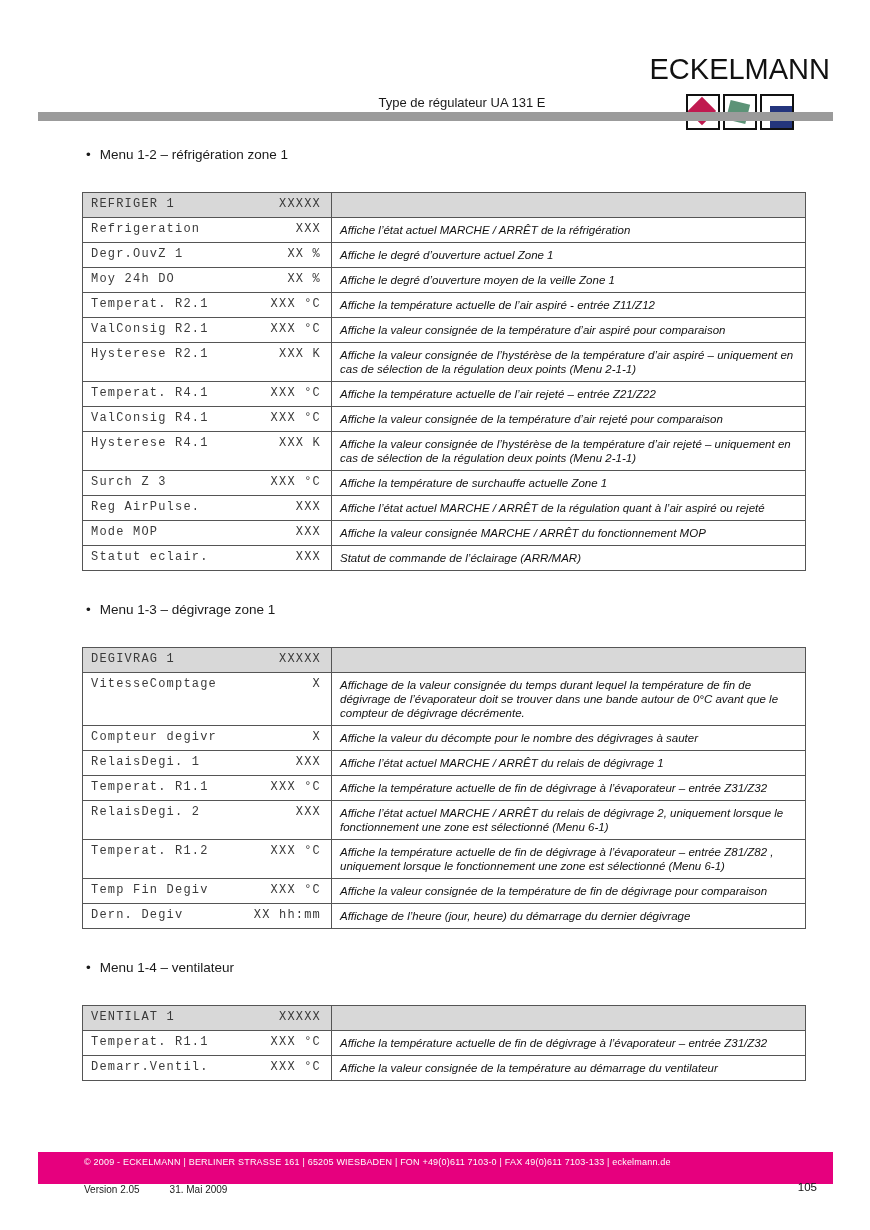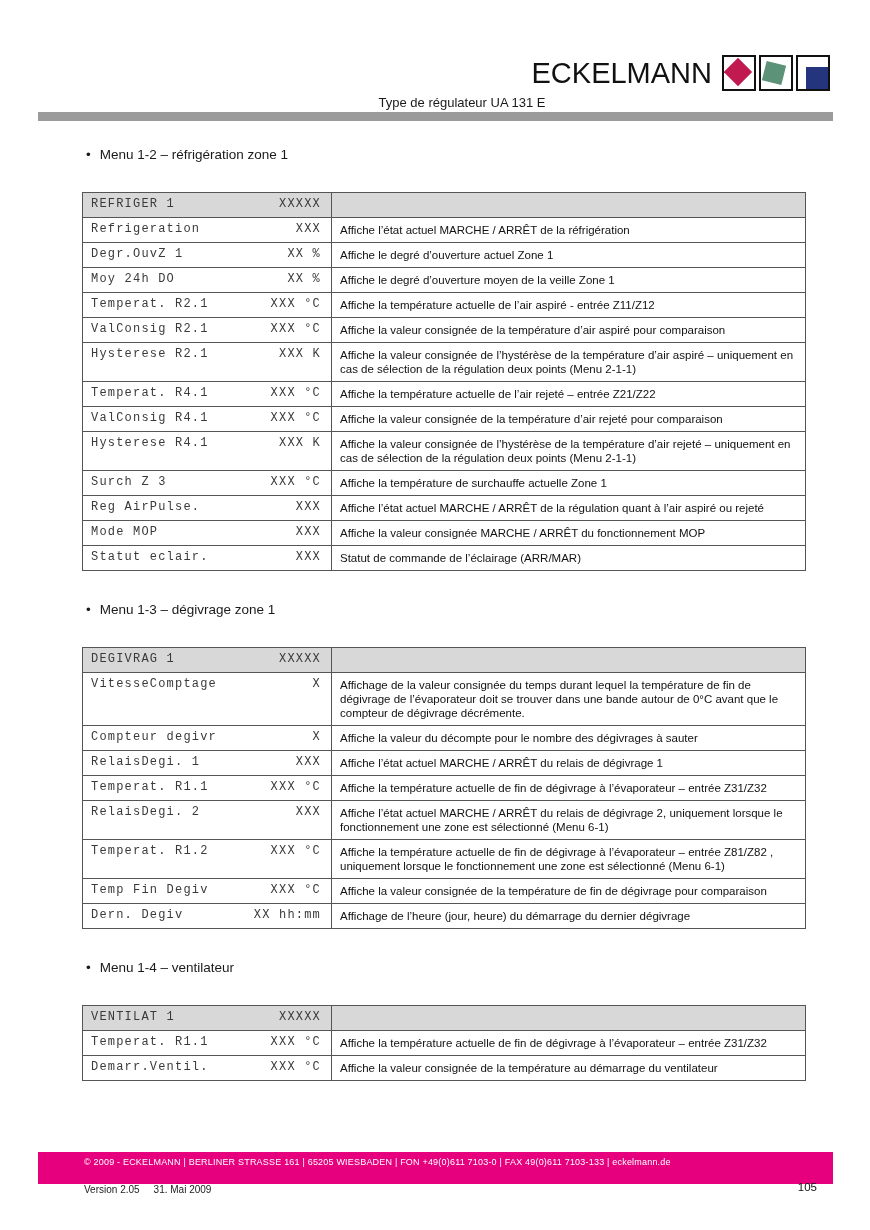--- a/index.html
+++ b/index.html
@@ -1,21 +1,21 @@
 <!DOCTYPE html>
 <html style="--brand-magenta: #e6007e; --logo-magenta: #c01a50; --logo-green: #5c9377; --logo-blue: #24357d; --rule-gray: #9b9b9b; --table-header-bg: #d8d8d8;"><head>
 <meta charset="utf-8">
 <style>
   html,body{margin:0;padding:0;background:#fff;}
   .page{
     position:relative;width:870px;height:1230px;background:#fff;overflow:hidden;
     font-family:"Liberation Sans",sans-serif;color:#1a1a1a;
   }
   
-  .logo{position:absolute;top:55px;right:40px;display:flex;align-items:center;gap:10px;}
+  .logo{position:absolute;top:55px;right:40px;display:flex;align-items:center;gap:10px;flex-direction:column;}
   .logo-text{font-size:29px;letter-spacing:0;color:#111;line-height:1;}
   .logo-mark{display:flex;gap:3px;}
   .lm-box{position:relative;width:30px;height:32px;border:2px solid #111;background:#fff;overflow:hidden;display:block;}
   .lm-shape{position:absolute;display:block;}
   .lm-diamond{width:20px;height:20px;left:4px;top:5px;transform:rotate(45deg);background:var(--logo-magenta,#c01a50);}
   .lm-green{width:20px;height:20px;left:3px;top:6px;transform:rotate(14deg);background:var(--logo-green,#5c9377);}
   .lm-blue{width:22px;height:22px;right:0;bottom:0;background:var(--logo-blue,#24357d);}
   .subtitle{position:absolute;top:95px;left:0;width:100%;text-align:center;font-size:13px;transform:translateX(27px);}
   .header-rule{position:absolute;top:112px;left:38px;width:795px;height:9px;background:var(--rule-gray,#9b9b9b);}
   
@@ -23,28 +23,28 @@
   .section{margin:0 0 31px 0;}
   .section-heading{font-size:13.5px;line-height:16px;margin:0 0 29px 0;display:flex;gap:9px;}
   .bullet{margin-left:4px;}
   table.param-table{width:724px;border-collapse:collapse;table-layout:fixed;}
   table.param-table td{border:1px solid #555;vertical-align:top;padding:5px 8px;}
   td.param{width:232px;text-align:center;}
   .param-inner{display:flex;justify-content:space-between;align-items:baseline;
     font-family:"Liberation Mono","DejaVu Sans Mono",monospace;font-size:12px;
     letter-spacing:1.2px;line-height:13.5px;color:#3a3a3a;white-space:nowrap;}
   .p-value{padding-right:2px;}
-  td.desc{font-size:11.5px;line-height:14px;color:#111;}
+  td.desc{font-size:11.5px;line-height:14px;color:#111;font-style:italic;}
   tr.hdr-row td{background:var(--table-header-bg,#d8d8d8);}
   tr.hdr-row td.desc{height:14px;}
   
   .footer-bar{position:absolute;left:38px;top:1152px;width:795px;height:32px;
     background:var(--brand-magenta,#e6007e);color:#fff;font-size:9px;line-height:20px;
     padding-left:46px;box-sizing:border-box;letter-spacing:.2px;}
-  .version-line{position:absolute;left:84px;top:1184px;font-size:10px;color:#222;display:flex;gap:14px;}
+  .version-line{position:absolute;left:84px;top:1184px;font-size:10px;color:#222;display:flex;gap:30px;}
   .page-number{position:absolute;right:53px;top:1181px;font-size:11.5px;color:#111;}
 </style>
 </head>
 <body>
 
 <div class="page">
 
   <div class="logo">
     <span class="logo-text">ECKELMANN</span>
     <span class="logo-mark">

